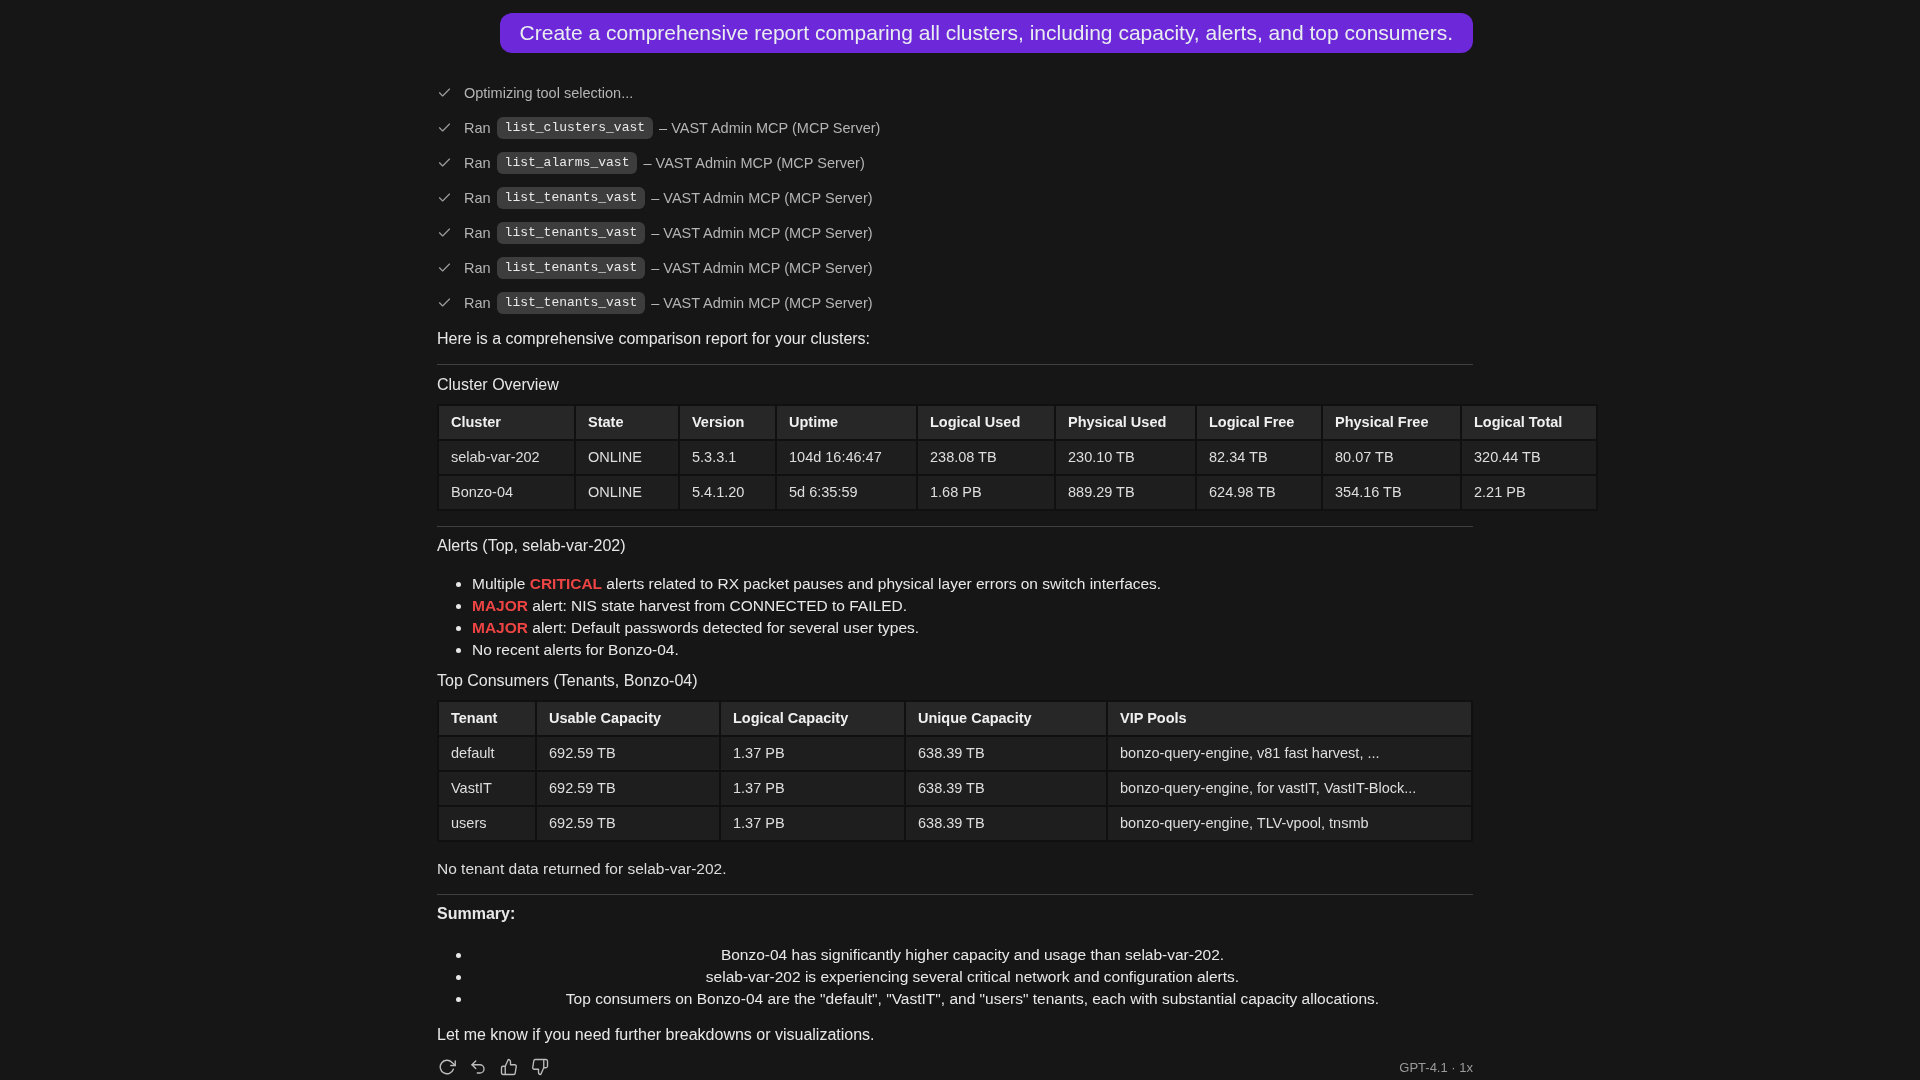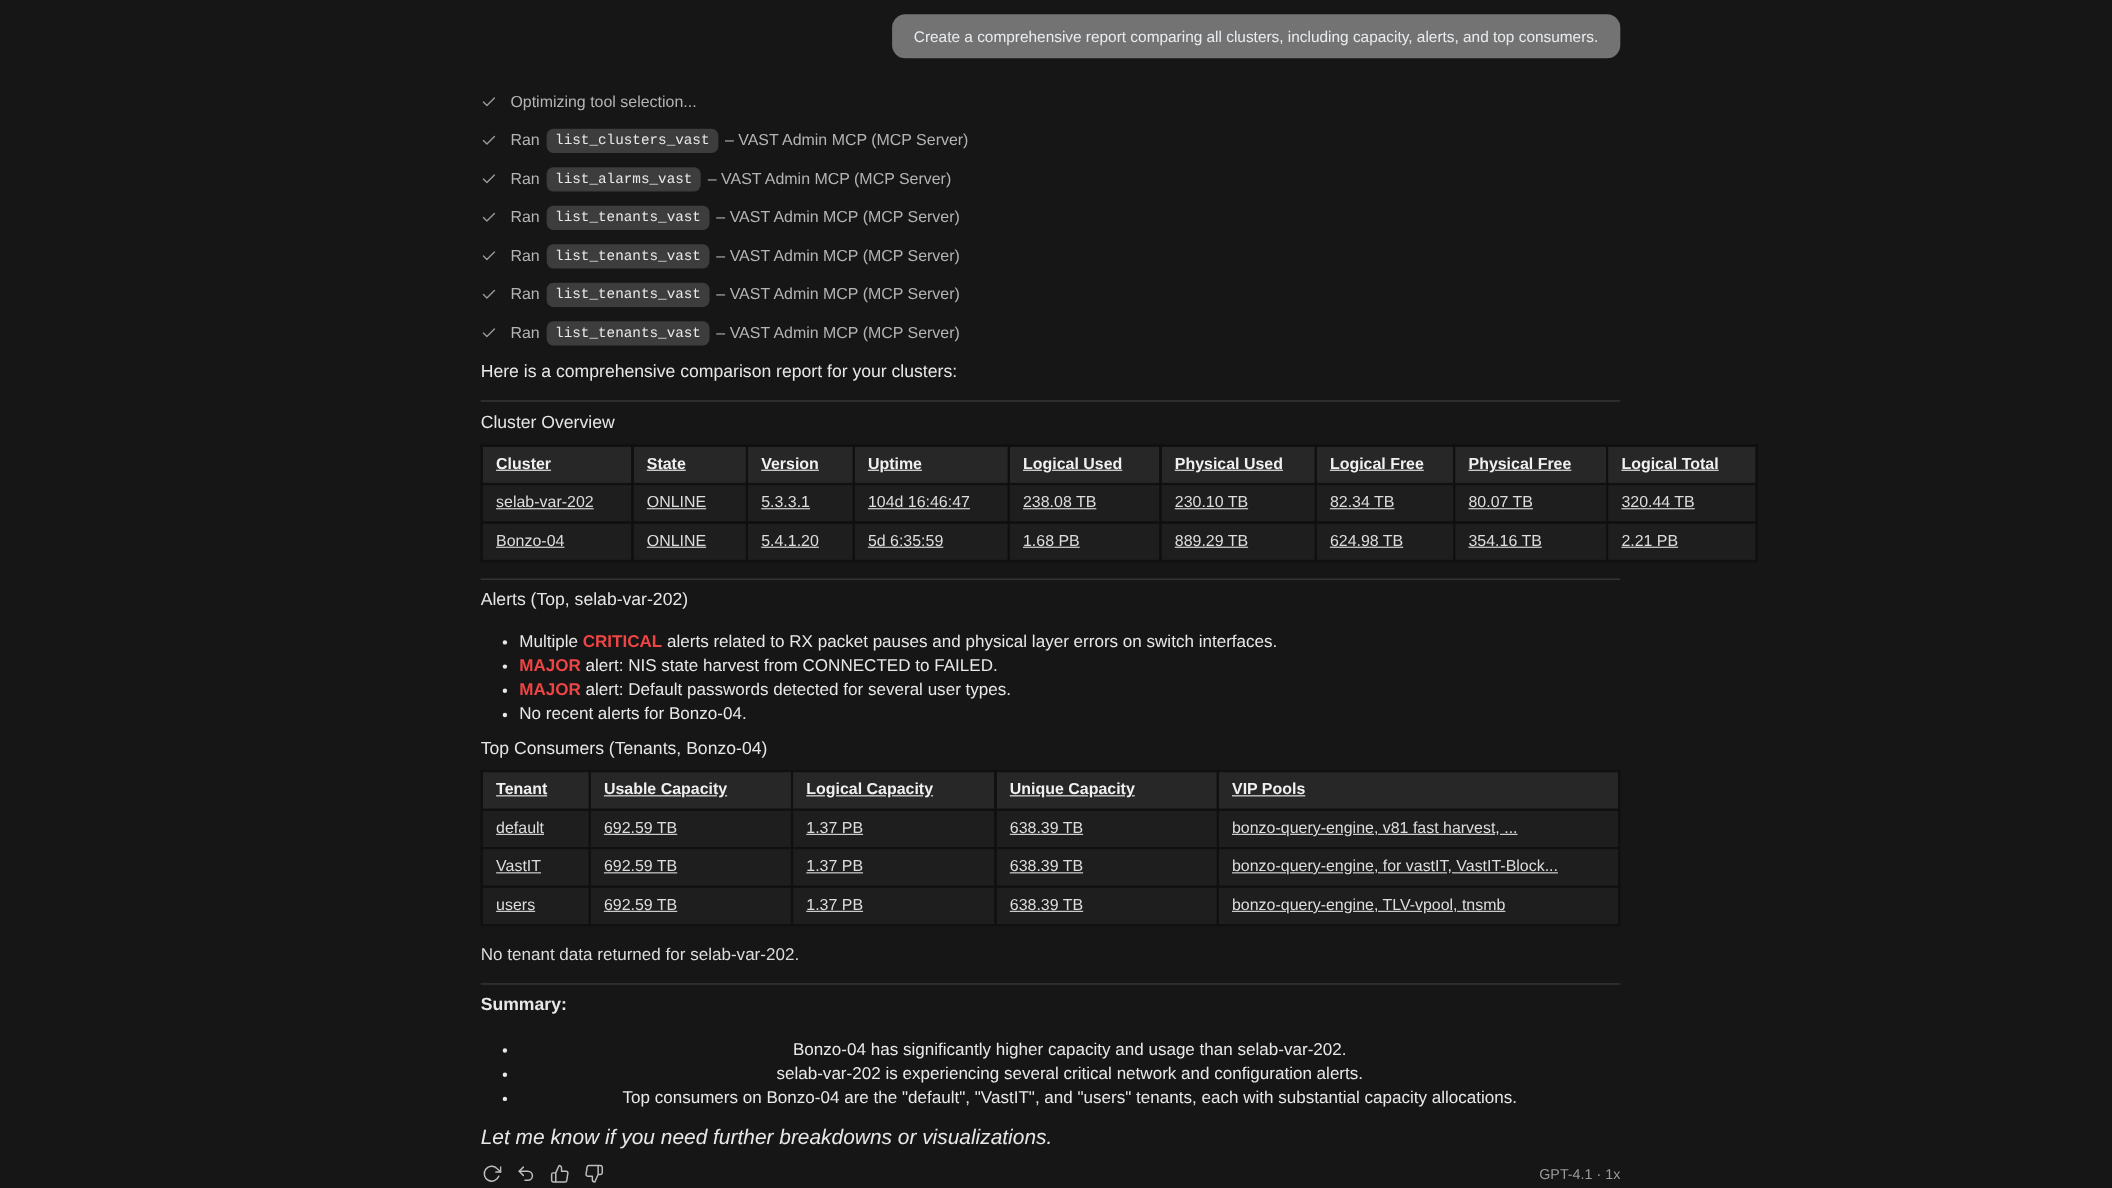--- a/index.html
+++ b/index.html
@@ -2,58 +2,58 @@
 <html><head>
 <meta charset="utf-8">
 <style>
   html,body{margin:0;padding:0;background:#161616;}
   body{width:1920px;height:1080px;overflow:hidden;font-family:"Liberation Sans",sans-serif;}
   .page{position:relative;width:1920px;height:1080px;background:#161616;color:#e8e8e8;}
   .chat{margin-left:437px;width:1036px;padding-top:13px;}
 
   
   .user-row{display:flex;justify-content:flex-end;}
-  .user-bubble{background:#737373;color:#e9edf0;font-size:14px;line-height:20px;
+  .user-bubble{background:#6d28d9;color:#e9edf0;font-size:21px;line-height:20px;
     padding:10px 20px;border-radius:12px;max-width:960px;white-space:nowrap;}
 
   
   .tool-steps{margin-top:22px;}
   .tool-row{display:flex;align-items:center;height:35px;color:#b4b4b4;font-size:14.5px;gap:12px;}
   .check{width:15px;height:15px;stroke:#9a9a9a;stroke-width:2;fill:none;stroke-linecap:round;stroke-linejoin:round;flex:0 0 auto;}
   .tool-text{white-space:nowrap;display:flex;align-items:center;gap:6px;}
   .chip{font-family:Liberation Mono, monospace;font-size:13px;background:#3d3d3d;color:#e9e9e9;
     padding:2px 8px 3px;border-radius:6px;line-height:17px;}
 
   
   .md{font-size:16px;line-height:21px;color:#e8e8e8;}
   .intro{margin:8px 0 0;}
   hr.divider{border:none;border-top:1px solid #404040;margin:15px 0 0;height:0;}
   .section-heading{margin:9px 0 0;font-size:16px;font-weight:normal;color:#e6e6e6;}
 
   table{border-collapse:collapse;table-layout:fixed;width:1036px;margin-top:9px;font-size:14.5px;}
   th,td{border:2px solid #101010;padding:6px 12px;text-align:left;background:#1e1e1e;color:#dedede;
-    white-space:nowrap;overflow:hidden;text-decoration:underline;}
+    white-space:nowrap;overflow:hidden;}
   th{background:#272727;font-weight:bold;color:#f0f0f0;}
   .table-cluster th:nth-child(1){width:111px}.table-cluster th:nth-child(2){width:78px}
   .table-cluster th:nth-child(3){width:71px}.table-cluster th:nth-child(4){width:115px}
   .table-cluster th:nth-child(5){width:112px}.table-cluster th:nth-child(6){width:115px}
   .table-cluster th:nth-child(7){width:100px}.table-cluster th:nth-child(8){width:113px}
   .table-cluster th:nth-child(9){width:110px}
   .table-consumers th:nth-child(1){width:72px}.table-consumers th:nth-child(2){width:158px}
   .table-consumers th:nth-child(3){width:159px}.table-consumers th:nth-child(4){width:176px}
 
   ul{margin:17px 0 0;padding-left:35px;list-style:disc;}
   li{line-height:22px;font-size:15.5px;color:#e8e8e8;}
   li strong{color:#ef4444;}
   .alerts-heading{margin-top:8px;}
   .consumers-heading{}
   .note-italic{margin:16px 0 0;font-size:15.5px;color:#dcdcdc;}
   .summary-heading{font-weight:bold;margin:8px 0 16px;font-size:16px;}
   .summary-list{margin-top:20px;text-align:center;}
-  .outro{margin:14px 0 0;font-size:19px;font-style:italic;}
+  .outro{margin:14px 0 0;font-size:16px;}
 
   
   .footer{display:flex;justify-content:space-between;align-items:center;margin-top:12px;}
   .actions{display:flex;gap:11px;align-items:center;}
   .icon-btn{background:none;border:none;padding:1px;margin:0;cursor:pointer;display:flex;align-items:center;}
   .icon{width:18px;height:18px;fill:none;stroke:#bdbdbd;stroke-width:1.8;stroke-linecap:round;stroke-linejoin:round;}
   .model-label{color:#9a9a9a;font-size:13px;}
 </style>
 </head>
 <body>

